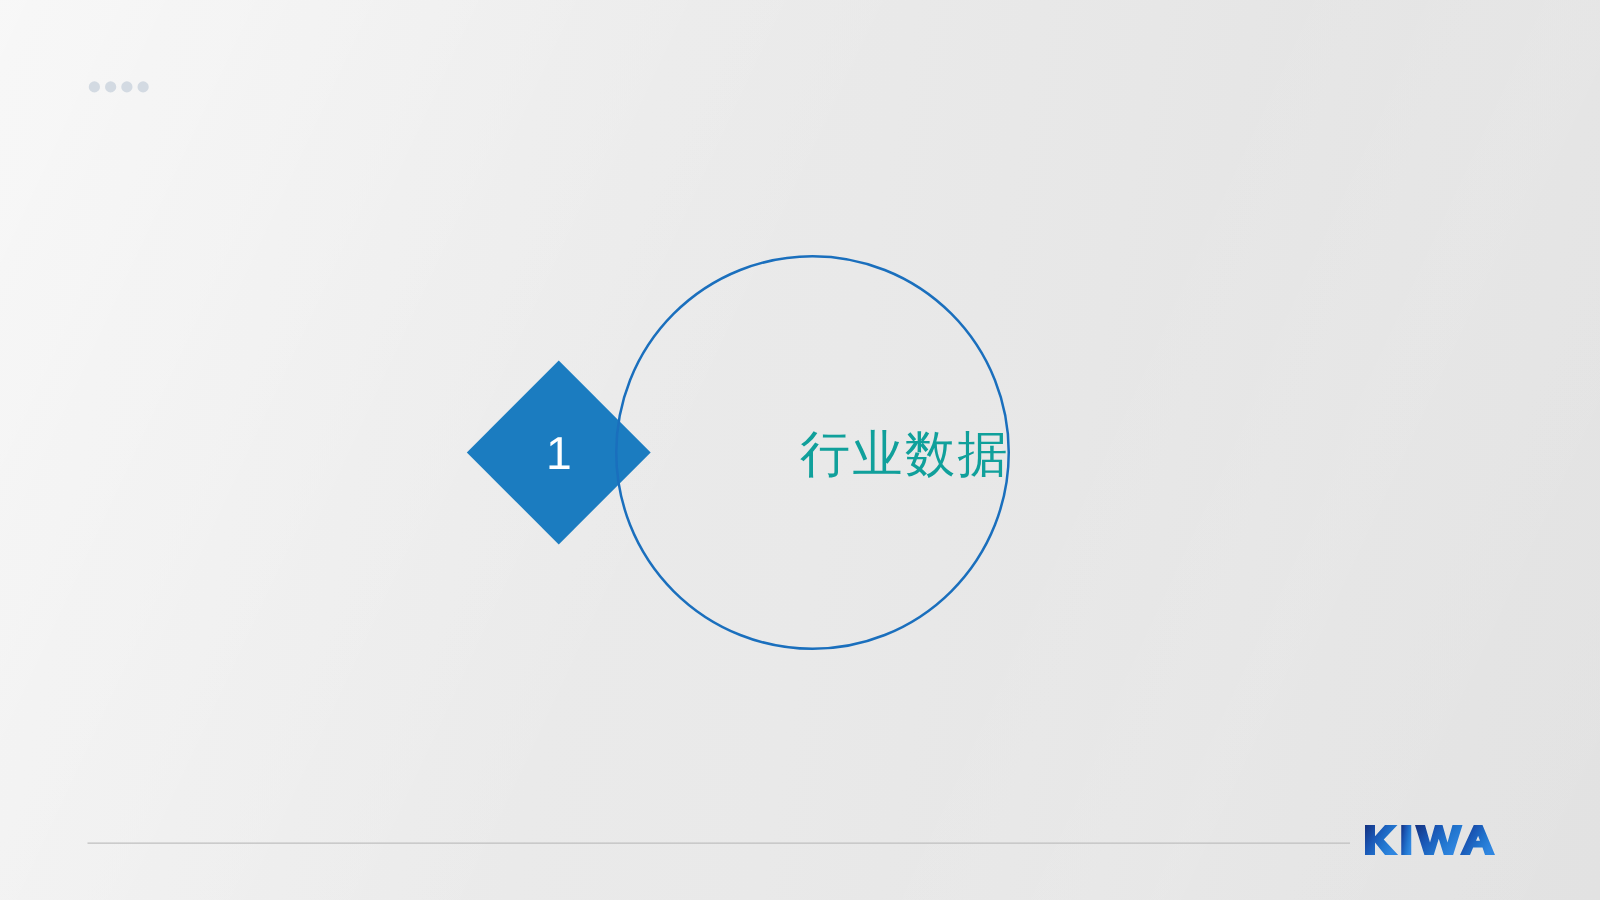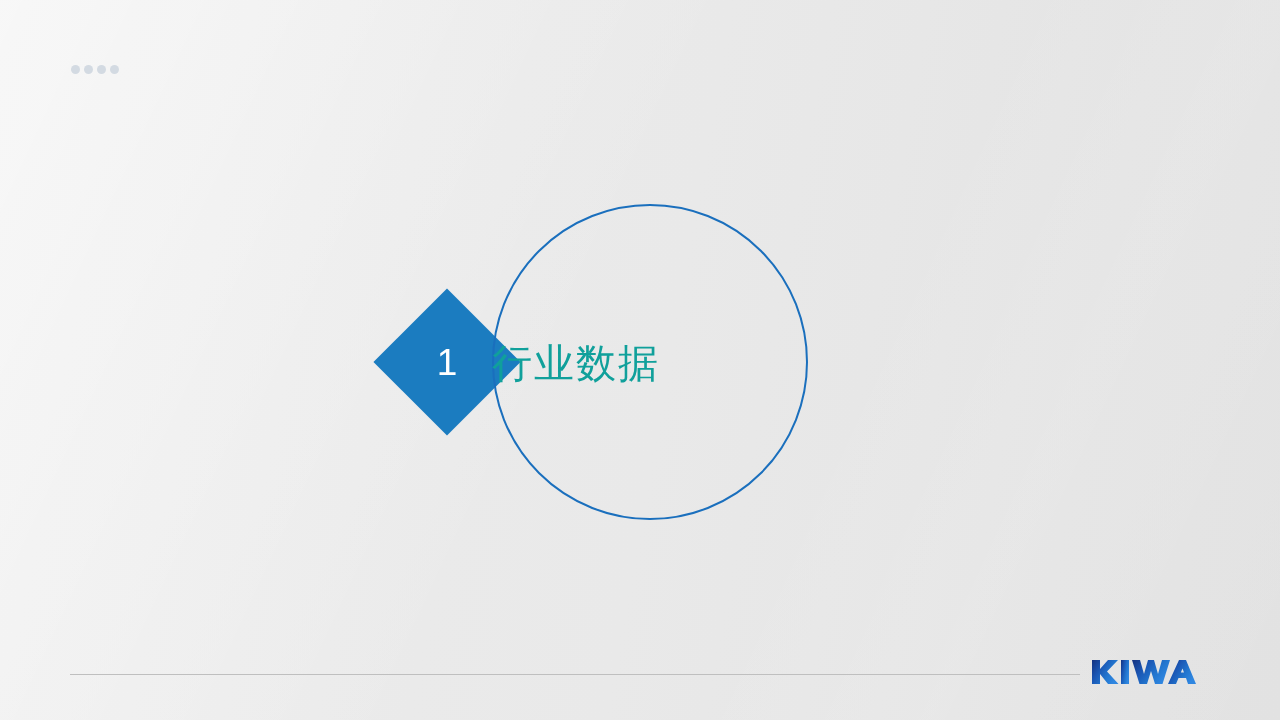--- a/index.html
+++ b/index.html
@@ -107,21 +107,21 @@
   }
 
   .ring-title {
     position: absolute;
     left: 492px;
     top: 204px;
     width: 316px;
     height: 316px;
     display: flex;
     align-items: center;
-    justify-content: flex-start;
+    justify-content: flex-end;
     z-index: 7;
   }
   .ring-title span {
     color: #10a09b;
     font-size: 40px;
     letter-spacing: 2px;
     font-weight: 400;
     white-space: nowrap;
     transform: translateY(1px);
   }

